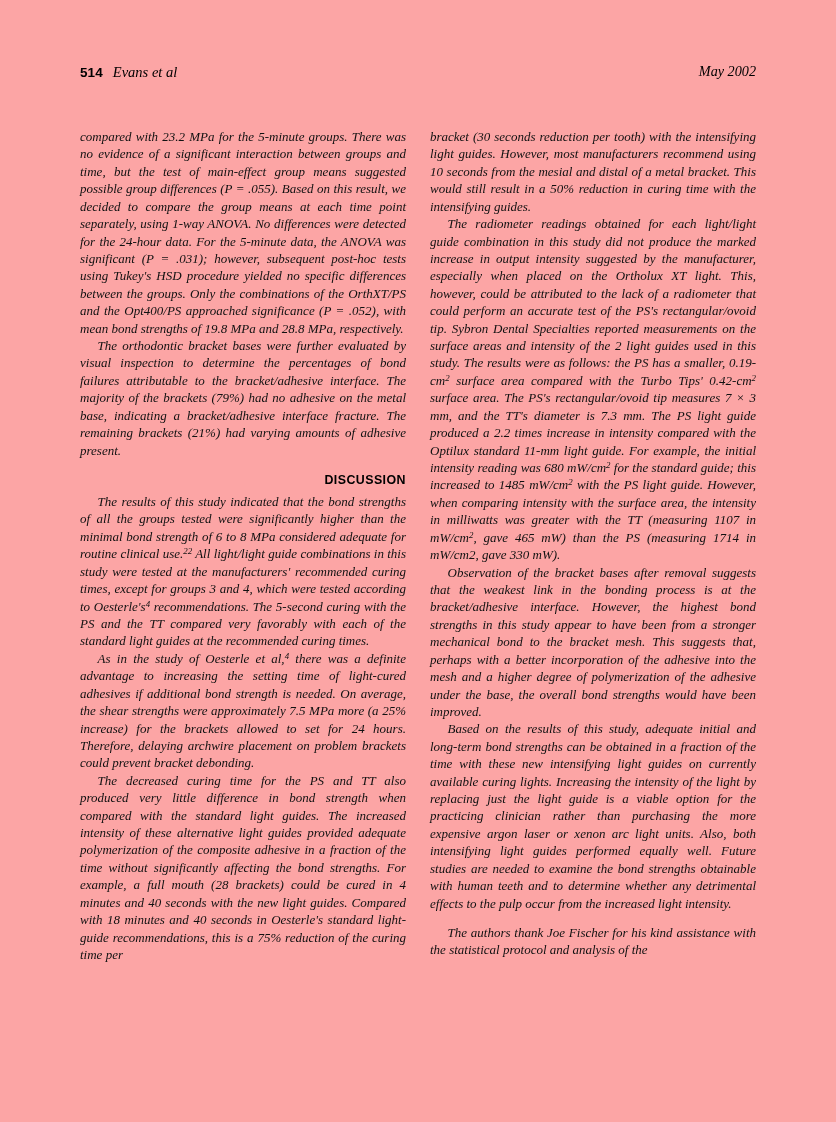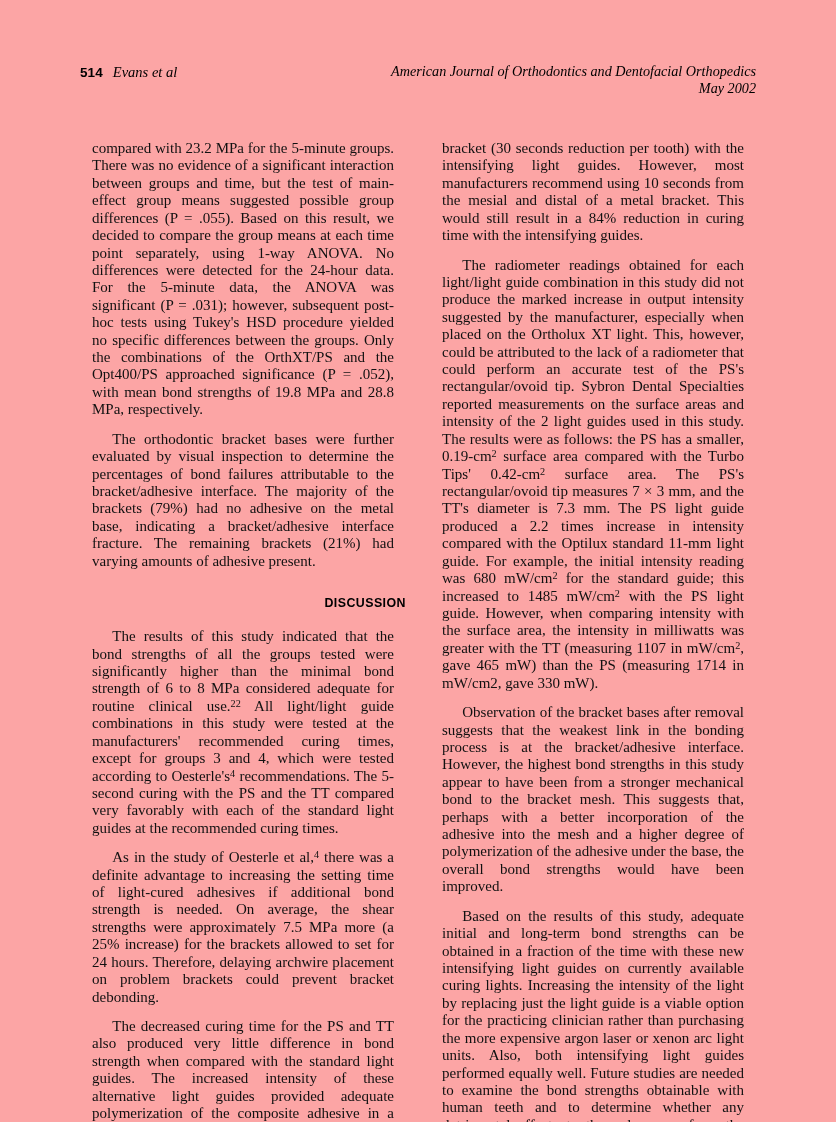--- a/index.html
+++ b/index.html
@@ -64,28 +64,29 @@
     width: 676px;
     height: 940px;
     display: flex;
     justify-content: space-between;
   }
   .col {
     width: 326px;
   }
 
   p.para {
-    margin: 12px;
-    font-size: 15px;
+    margin: 0;
+    font-size: 13px;
     line-height: 17.42px;
     text-align: justify;
     text-justify: inter-word;
     text-indent: 1.35em;
     hyphens: none;
     color: #111;
+    font-style: italic;
   }
   p.para.noindent {
     text-indent: 0;
   }
   p.para + p.para {
     margin-top: 0;
   }
 
   h2.section-head {
     margin: 0;
@@ -116,21 +117,20 @@
 </head>
 <body>
 
 <div class="page">
 
   <div class="running-head">
     <div class="rh-left">
       <span class="rh-pageno">514</span><span class="rh-authors">Evans et al</span>
     </div>
     <div class="rh-right">
-      <div>American Journal of Orthodontics and Dentofacial Orthopedics</div>
       <div>May 2002</div>
     </div>
   </div>
 
   <div class="columns">
 
     <div class="col">
 
       <p class="para noindent">compared with 23.2 MPa for the 5-minute groups. There was no evidence of a significant interaction between groups and time, but the test of main-effect group means suggested possible group differences (P = .055). Based on this result, we decided to compare the group means at each time point separately, using 1-way ANOVA. No differences were detected for the 24-hour data. For the 5-minute data, the ANOVA was significant (P = .031); however, subsequent post-hoc tests using Tukey's HSD procedure yielded no specific differences between the groups. Only the combinations of the OrthXT/PS and the Opt400/PS approached significance (P = .052), with mean bond strengths of 19.8 MPa and 28.8 MPa, respectively.</p>
 
@@ -141,29 +141,30 @@
       <p class="para"><span>The results of this study indicated that the bond strengths of all the groups tested were significantly higher than the minimal bond strength of 6 to 8 MPa considered adequate for routine clinical use.</span><sup>22</sup><span> All light/light guide combinations in this study were tested at the manufacturers' recommended curing times, except for groups 3 and 4, which were tested according to Oesterle's</span><sup>4</sup><span> recommendations. The 5-second curing with the PS and the TT compared very favorably with each of the standard light guides at the recommended curing times.</span></p>
 
       <p class="para"><span>As in the study of Oesterle et al,</span><sup>4</sup><span> there was a definite advantage to increasing the setting time of light-cured adhesives if additional bond strength is needed. On average, the shear strengths were approximately 7.5 MPa more (a 25% increase) for the brackets allowed to set for 24 hours. Therefore, delaying archwire placement on problem brackets could prevent bracket debonding.</span></p>
 
       <p class="para">The decreased curing time for the PS and TT also produced very little difference in bond strength when compared with the standard light guides. The increased intensity of these alternative light guides provided adequate polymerization of the composite adhesive in a fraction of the time without significantly affecting the bond strengths. For example, a full mouth (28 brackets) could be cured in 4 minutes and 40 seconds with the new light guides. Compared with 18 minutes and 40 seconds in Oesterle's standard light-guide recommendations, this is a 75% reduction of the curing time per</p>
 
     </div>
 
     <div class="col">
 
-      <p class="para noindent">bracket (30 seconds reduction per tooth) with the intensifying light guides. However, most manufacturers recommend using 10 seconds from the mesial and distal of a metal bracket. This would still result in a 84% reduction in curing time with the intensifying guides.</p>
+      <p class="para noindent">bracket (30 seconds reduction per tooth) with the intensifying light guides. However, most manufacturers recommend using 10 seconds from the mesial and distal of a metal bracket. This would still result in a 50% reduction in curing time with the intensifying guides.</p>
 
       <p class="para"><span>The radiometer readings obtained for each light/light guide combination in this study did not produce the marked increase in output intensity suggested by the manufacturer, especially when placed on the Ortholux XT light. This, however, could be attributed to the lack of a radiometer that could perform an accurate test of the PS's rectangular/ovoid tip. Sybron Dental Specialties reported measurements on the surface areas and intensity of the 2 light guides used in this study. The results were as follows: the PS has a smaller, 0.19-cm</span><sup>2</sup><span> surface area compared with the Turbo Tips' 0.42-cm</span><sup>2</sup><span> surface area. The PS's rectangular/ovoid tip measures 7 × 3 mm, and the TT's diameter is 7.3 mm. The PS light guide produced a 2.2 times increase in intensity compared with the Optilux standard 11-mm light guide. For example, the initial intensity reading was 680 mW/cm</span><sup>2</sup><span> for the standard guide; this increased to 1485 mW/cm</span><sup>2</sup><span> with the PS light guide. However, when comparing intensity with the surface area, the intensity in milliwatts was greater with the TT (measuring 1107 in mW/cm</span><sup>2</sup><span>, gave 465 mW) than the PS (measuring 1714 in mW/cm2, gave 330 mW).</span></p>
 
       <p class="para">Observation of the bracket bases after removal suggests that the weakest link in the bonding process is at the bracket/adhesive interface. However, the highest bond strengths in this study appear to have been from a stronger mechanical bond to the bracket mesh. This suggests that, perhaps with a better incorporation of the adhesive into the mesh and a higher degree of polymerization of the adhesive under the base, the overall bond strengths would have been improved.</p>
 
 
       <p class="para">Based on the results of this study, adequate initial and long-term bond strengths can be obtained in a fraction of the time with these new intensifying light guides on currently available curing lights. Increasing the intensity of the light by replacing just the light guide is a viable option for the practicing clinician rather than purchasing the more expensive argon laser or xenon arc light units. Also, both intensifying light guides performed equally well. Future studies are needed to examine the bond strengths obtainable with human teeth and to determine whether any detrimental effects to the pulp occur from the increased light intensity.</p>
 
       <div class="gap-ack"></div>
 
+      <p class="para">The authors thank Joe Fischer for his kind assistance with the statistical protocol and analysis of the</p>
 
     </div>
 
   </div>
 
 </div>
 
 </body></html>

